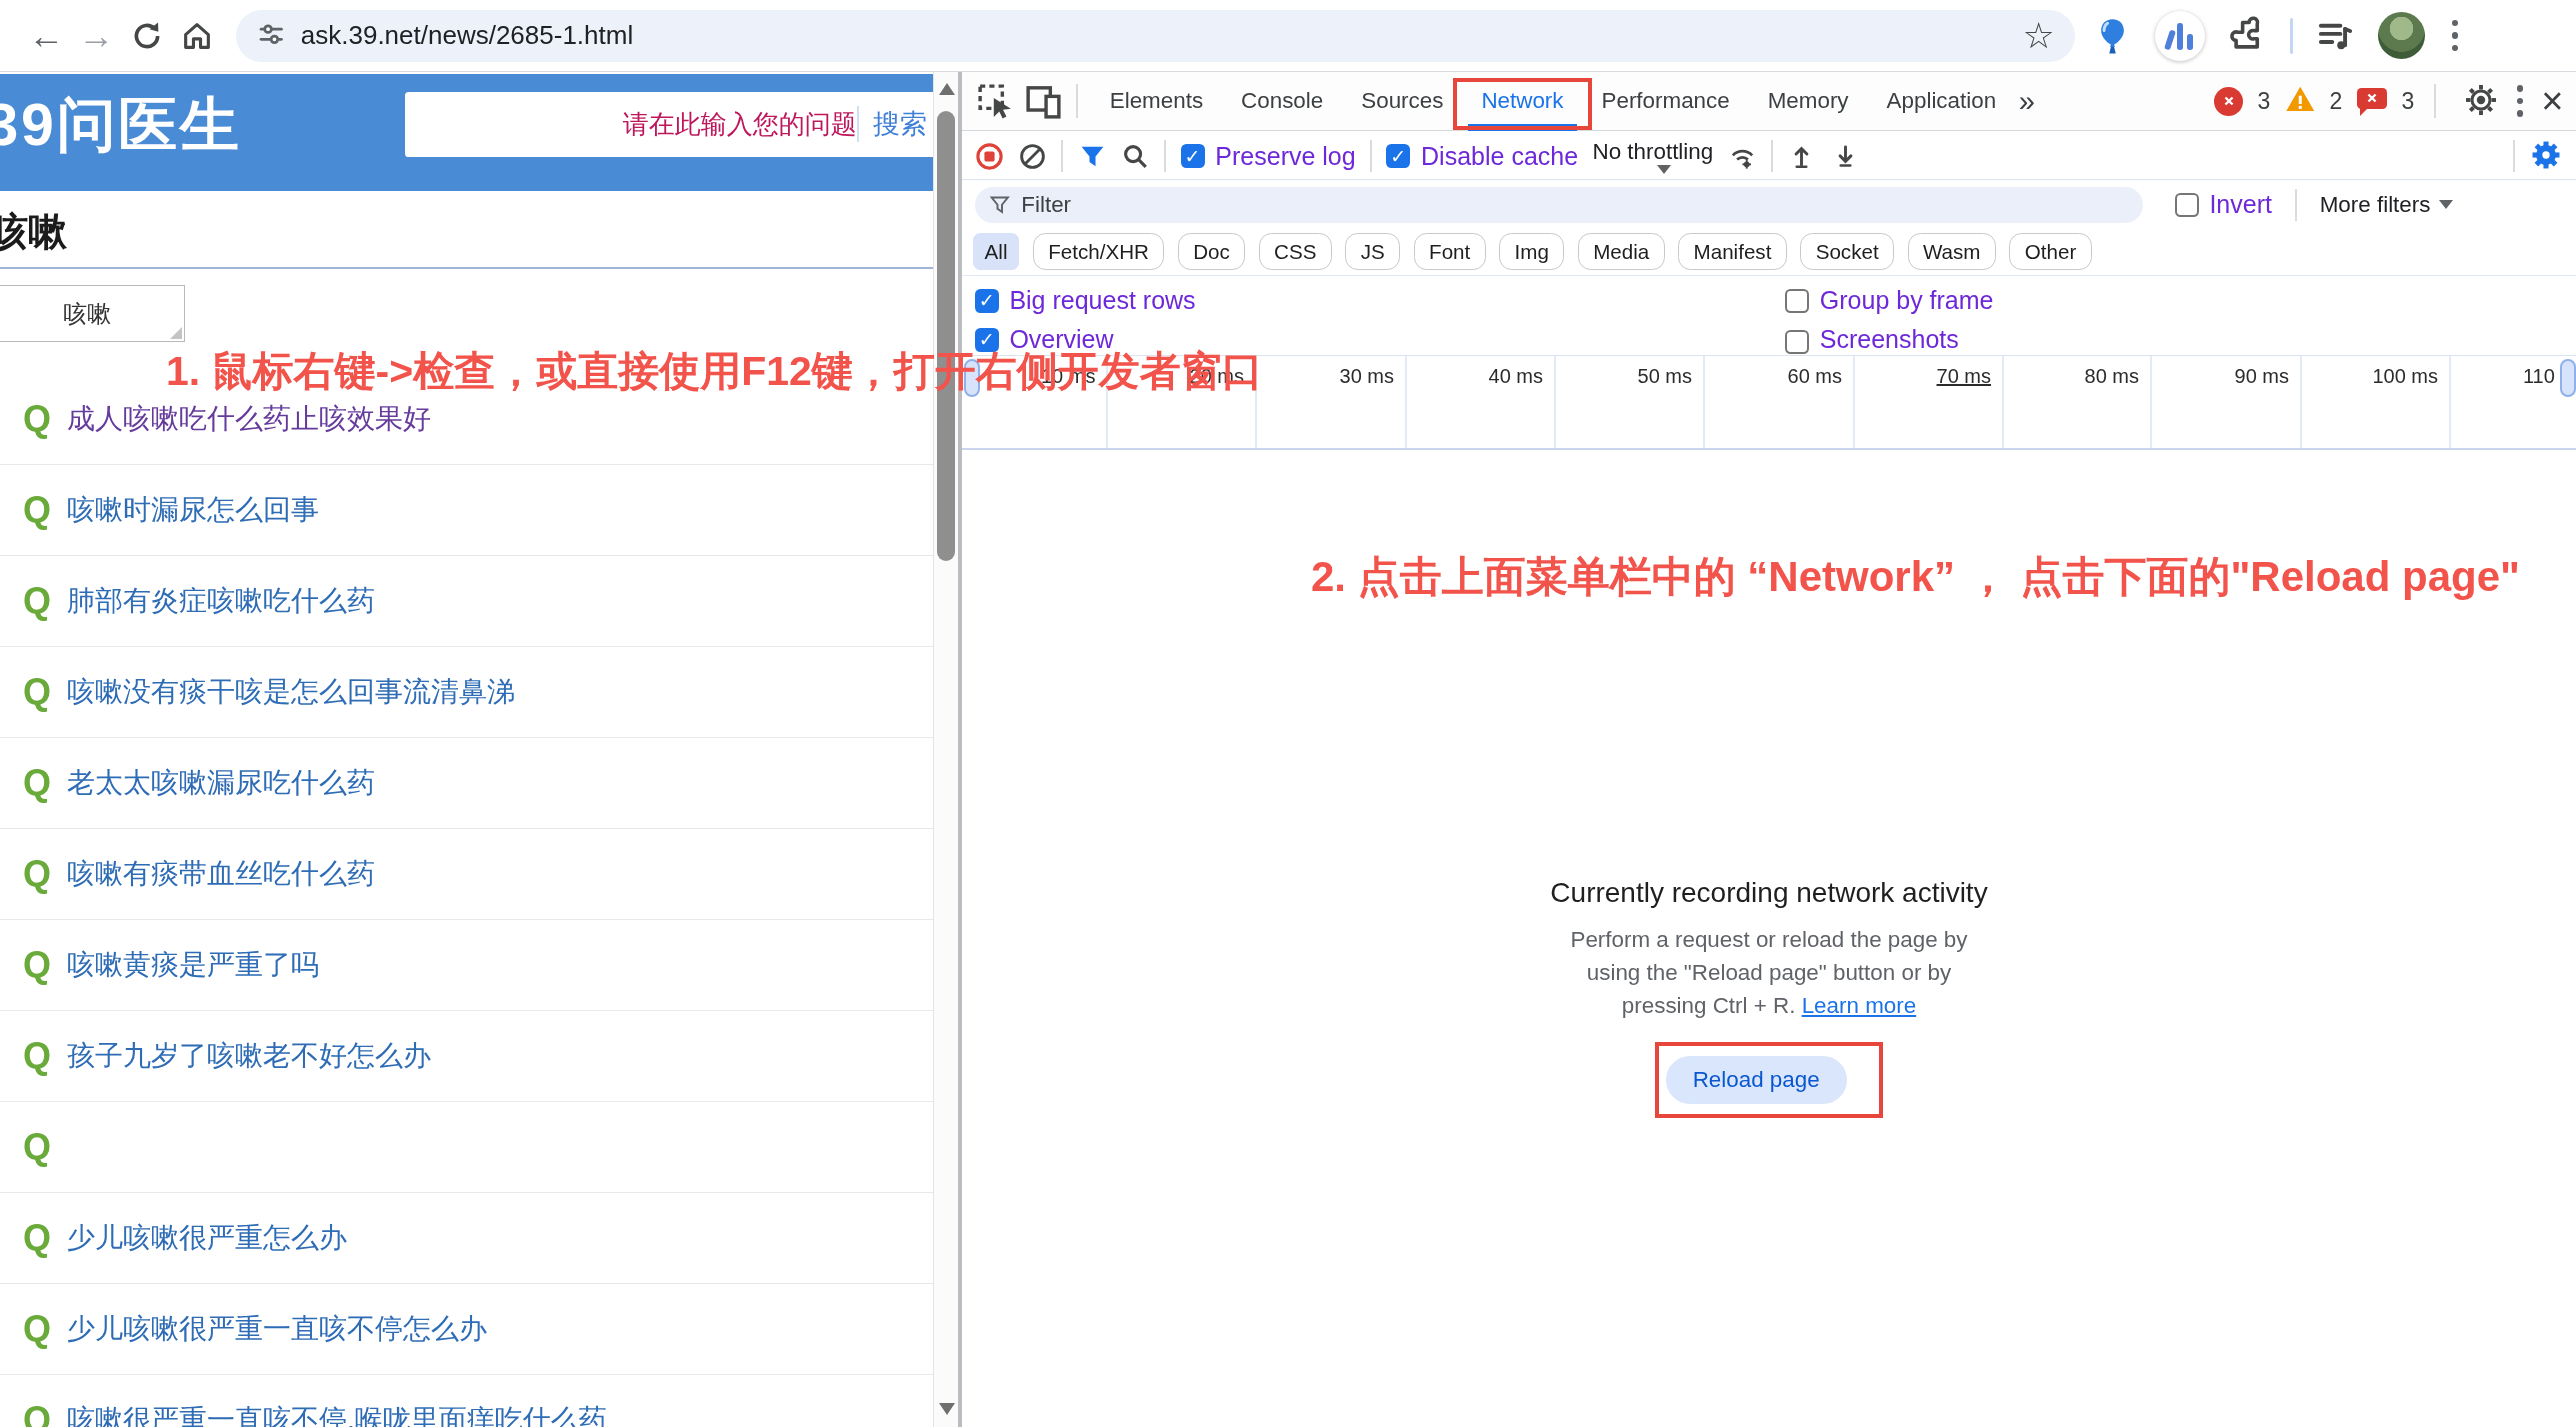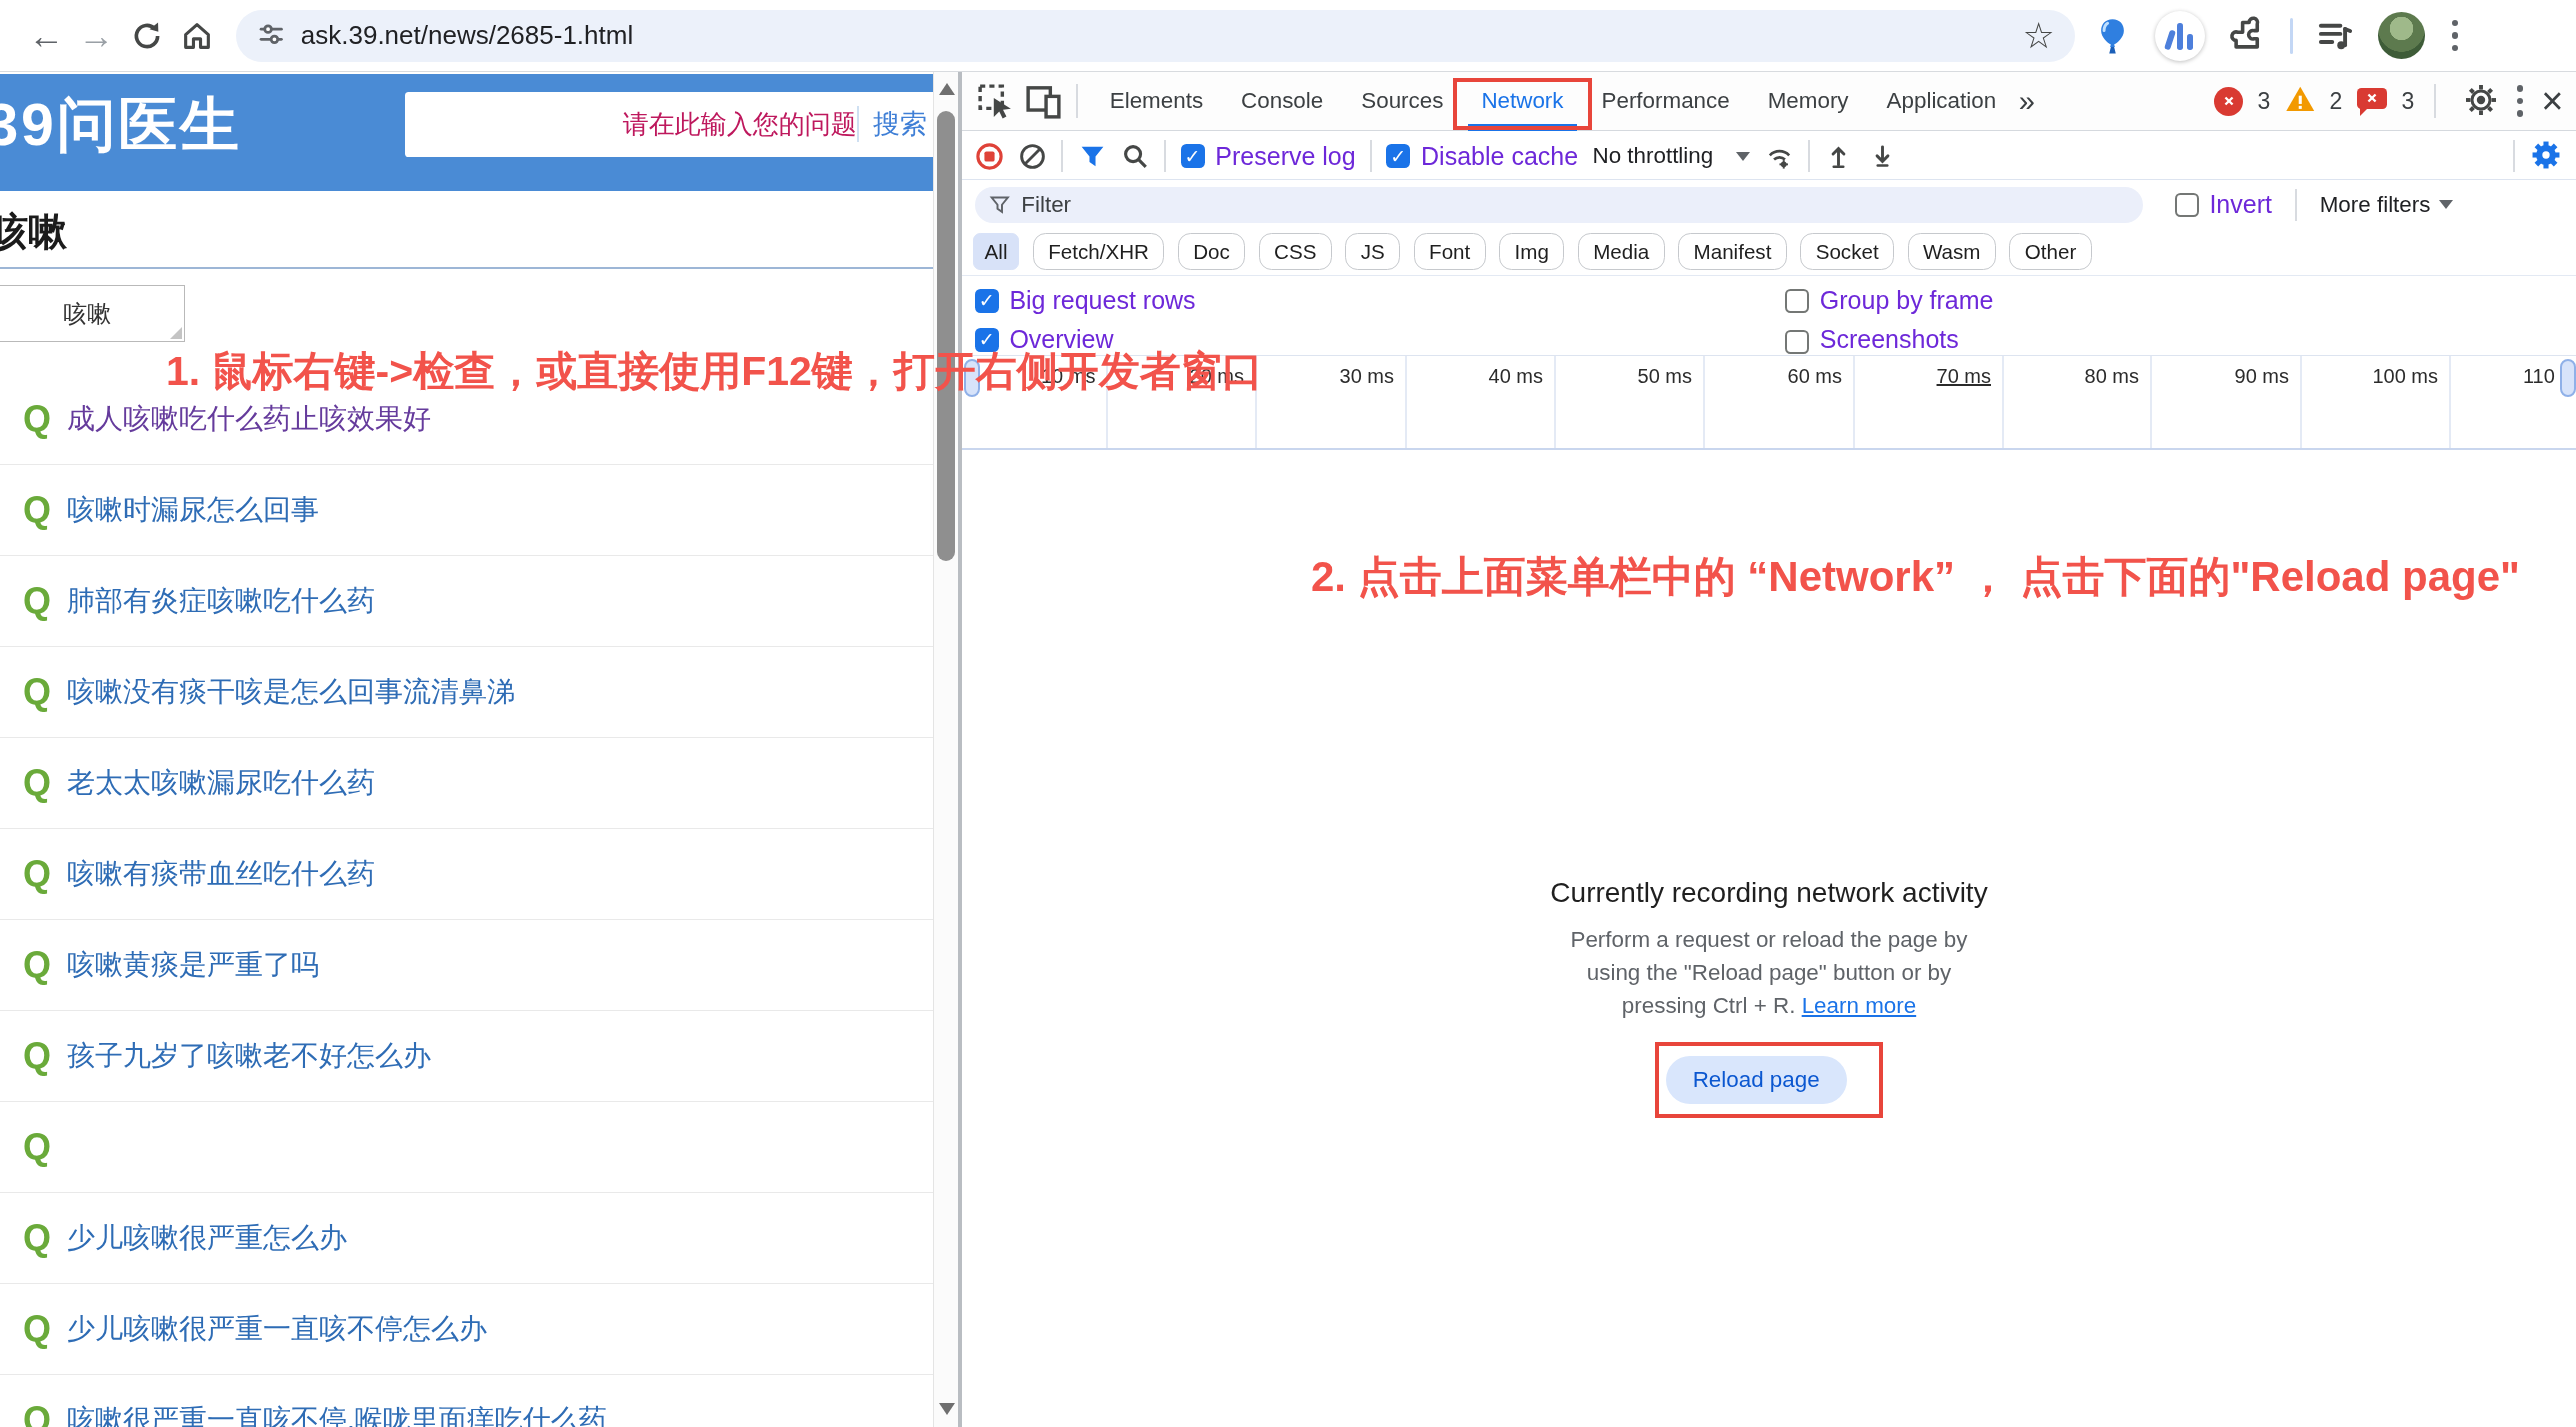--- a/index.html
+++ b/index.html
@@ -91,21 +91,21 @@
   .dt-toolbar .tdiv, .dt-filter .tdiv { width:1.8px; height:32px; background:#d8dbe0; }
   .ic30 { width:29px; height:29px; display:flex; align-items:center; justify-content:center; }
   .ic30 svg { width:29px; height:29px; }
   .cb { width:24px; height:24px; border-radius:5.4px; background:#1a73e8; color:#fff; font-size:19px; font-weight:bold;
     display:flex; align-items:center; justify-content:center; flex:0 0 auto; }
   .cb.off { background:#fff; border:2.7px solid #747775; }
   .cb-label { font-size:25px; color:#6d28d9; white-space:nowrap; }
   .cb-group { display:flex; align-items:center; gap:10.8px; }
   .caret { width:0; height:0; border-left:7.2px solid transparent; border-right:7.2px solid transparent;
     border-top:9px solid #5f6368; margin-left:9px; }
-  .throttle { display:flex; align-items:center; font-size:22.4px; color:#202124; }
+  .throttle { display:flex; align-items:center; font-size:22.4px; color:#202124;flex-direction:column; }
   .spacer { flex:1 1 auto; }
   .gear-blue svg { width:34px; height:34px; }
 
   .dt-filter { position:absolute; left:0; top:109px; width:1614px; height:47px; display:flex; align-items:center; padding:0 12.6px; }
   .filter-pill { width:1168px; height:36px; background:#ebeffa; border-radius:18px; display:flex; align-items:center;
     padding:0 14.4px; gap:10.8px; }
   .filter-pill svg { width:21.5px; height:21.5px; }
   .filter-pill .ph { font-size:22.4px; color:#3c4043; }
   .dt-filter .gap { width:32px; }
   .dt-filter .cb-group { margin-right:23px; }

